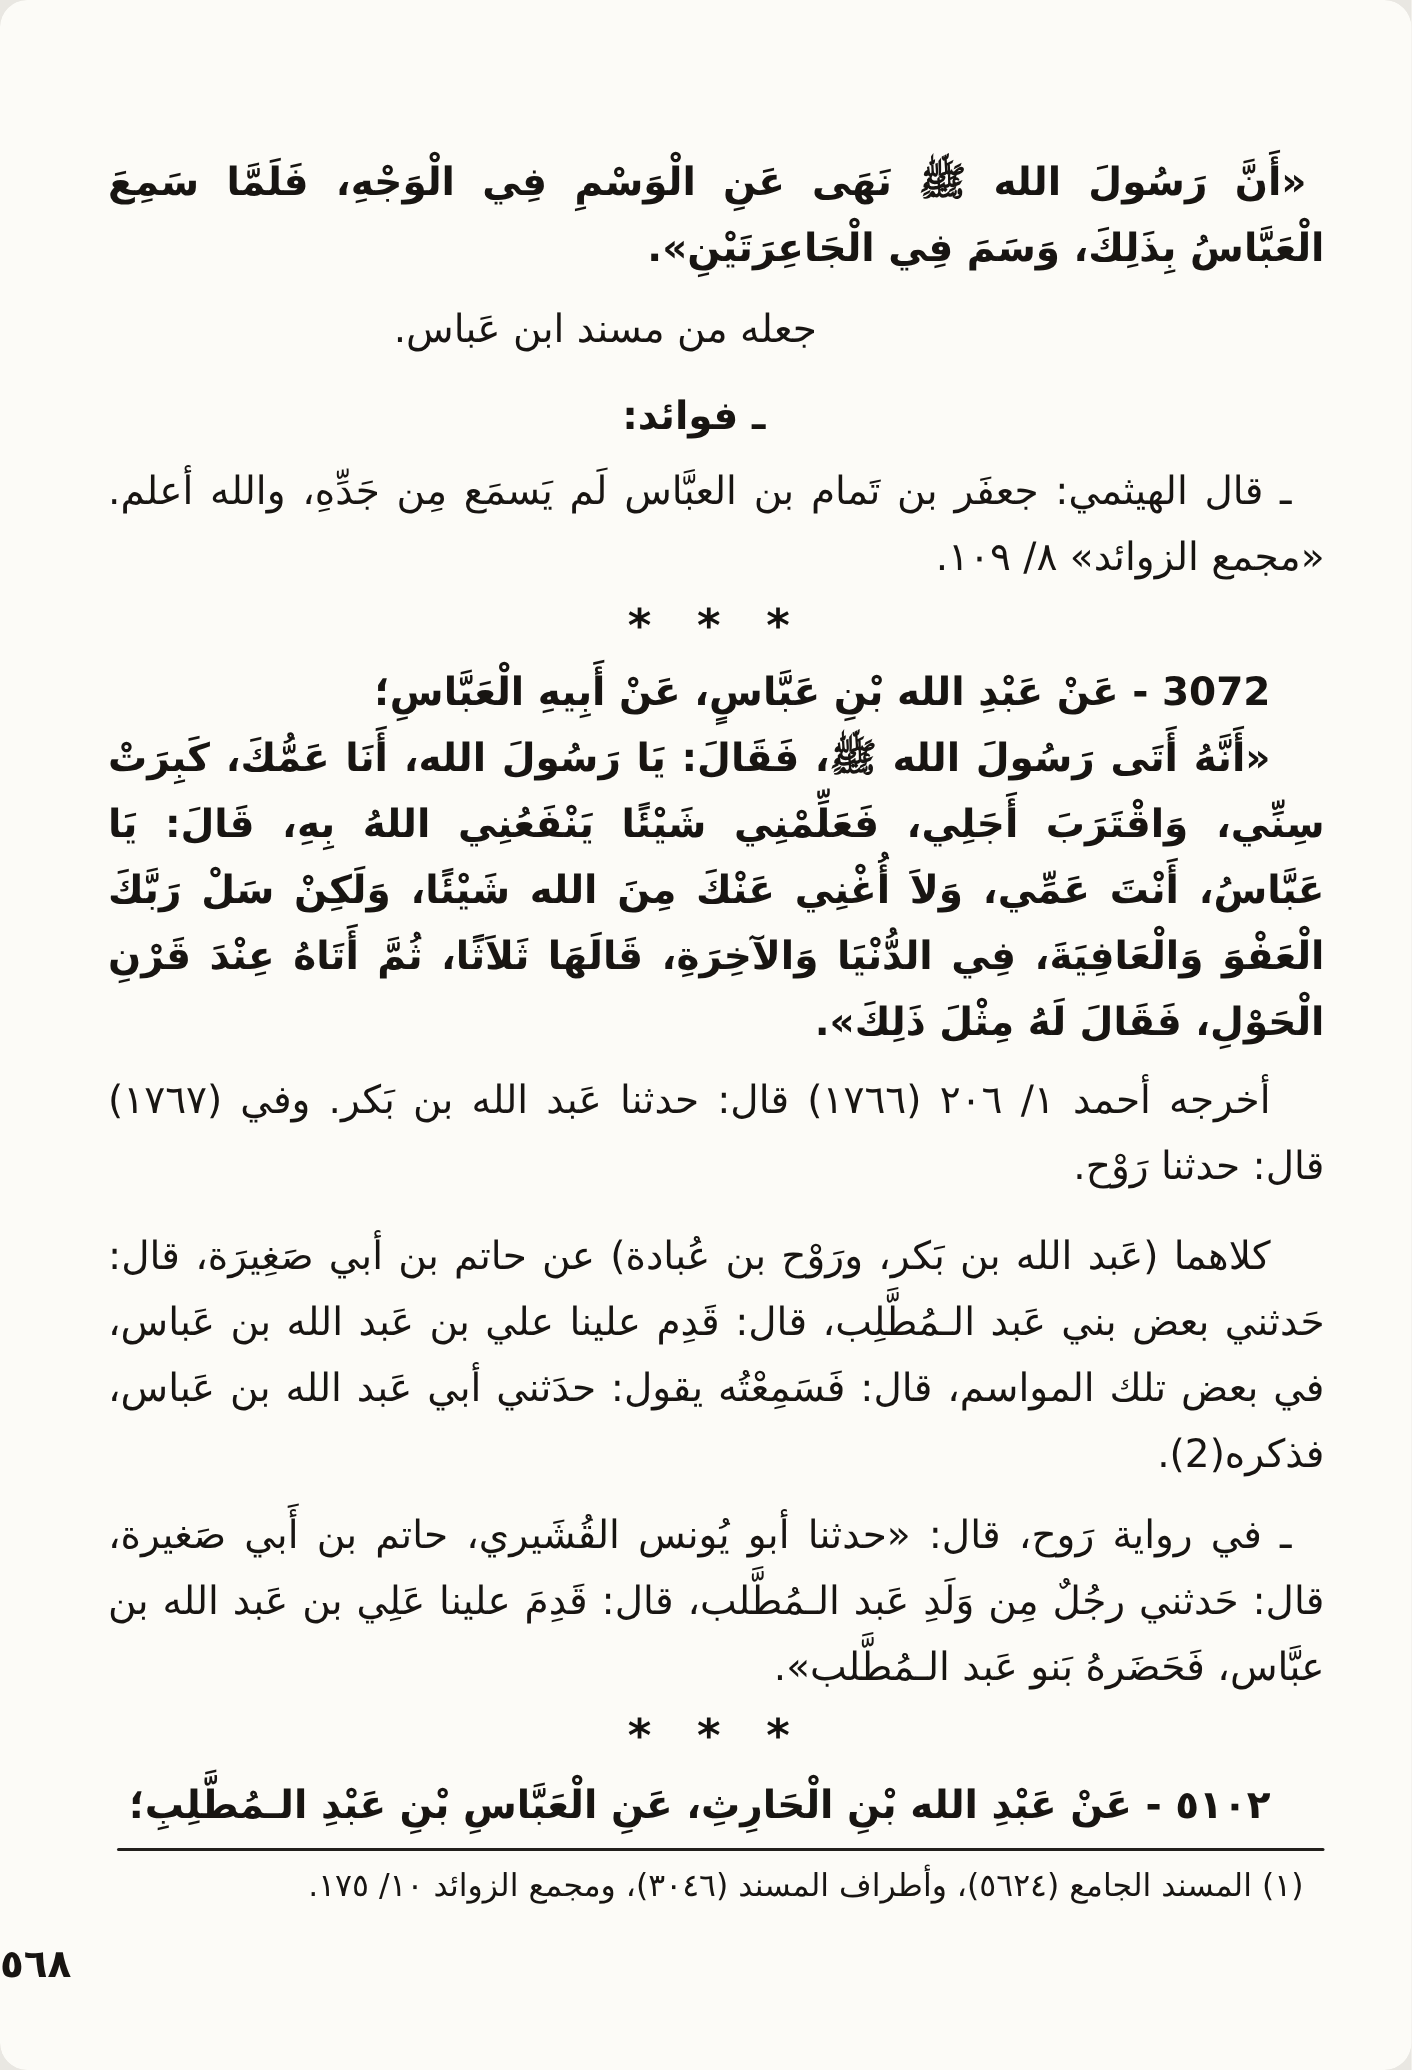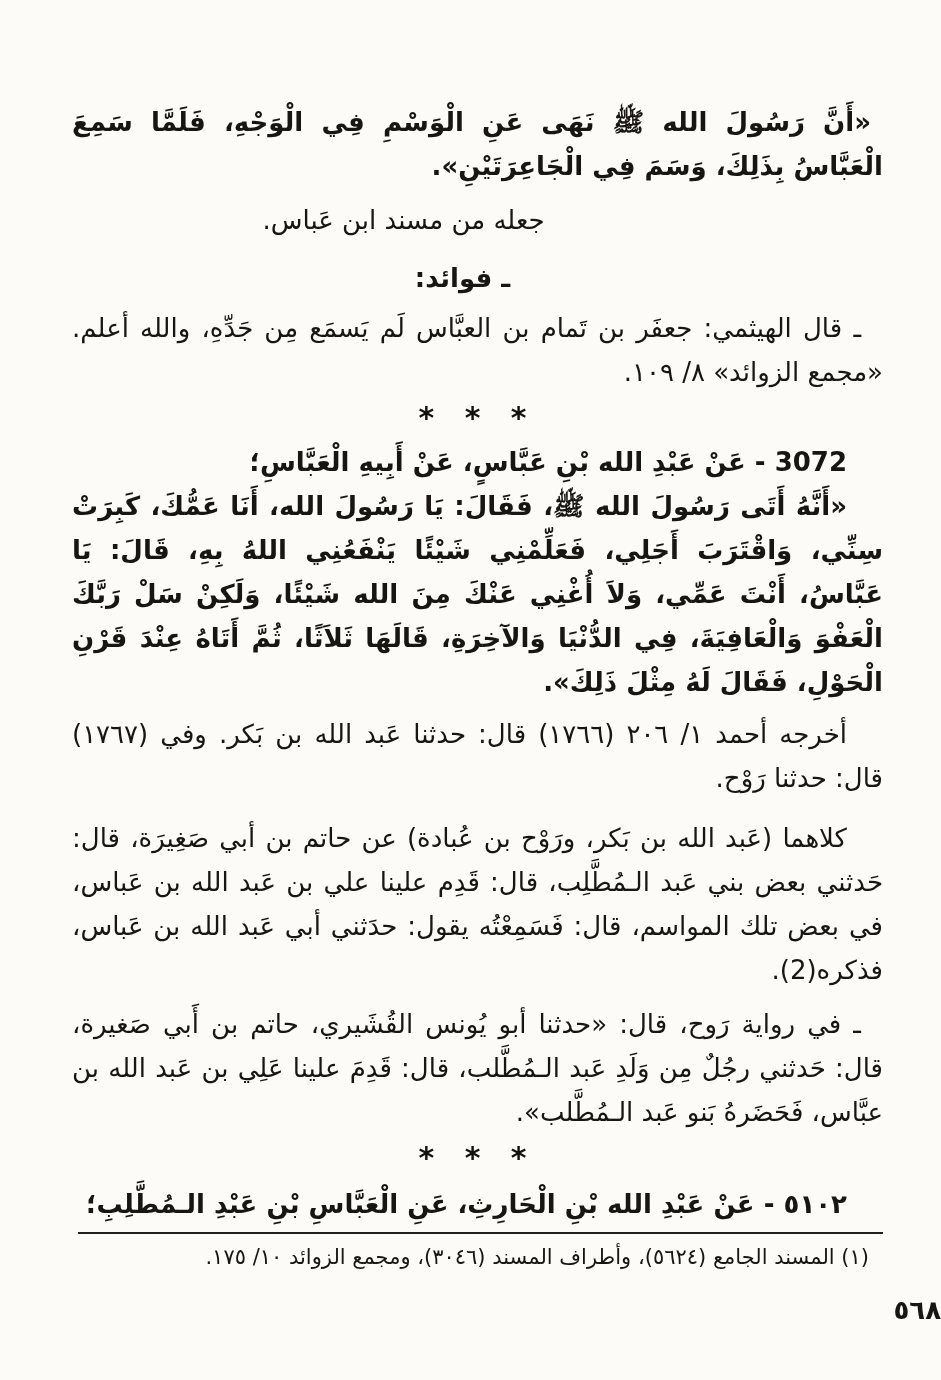--- a/index.html
+++ b/index.html
@@ -1,15 +1,15 @@
 <!DOCTYPE html>
 <html lang="ar" dir="rtl"><head>
 <meta charset="utf-8">
 <style>
-  * { box-sizing: border-box; }
+  * { box-sizing: border-box; border-radius: 18px; }
   html, body { margin: 0; padding: 0; }
   body {
     width: 941px; height: 1380px;
     background: #e9e7e2;
     overflow: hidden;
     font-family: "DejaVu Sans", sans-serif;
   }
   .page {
     position: relative;
     width: 941px; height: 1380px;
@@ -63,21 +63,21 @@
   }
   .footnote {
     font-size: 21px;
     line-height: 34px;
     text-indent: 14px;
   }
   .page-number {
     position: absolute;
     top: 1288px;
     left: 0; right: 0;
-    text-align: right;
+    text-align: left;
     font-size: 26px;
     font-weight: bold;
     letter-spacing: 2px;
   }
 </style>
 </head>
 <body>
 
 <div class="page">
 

